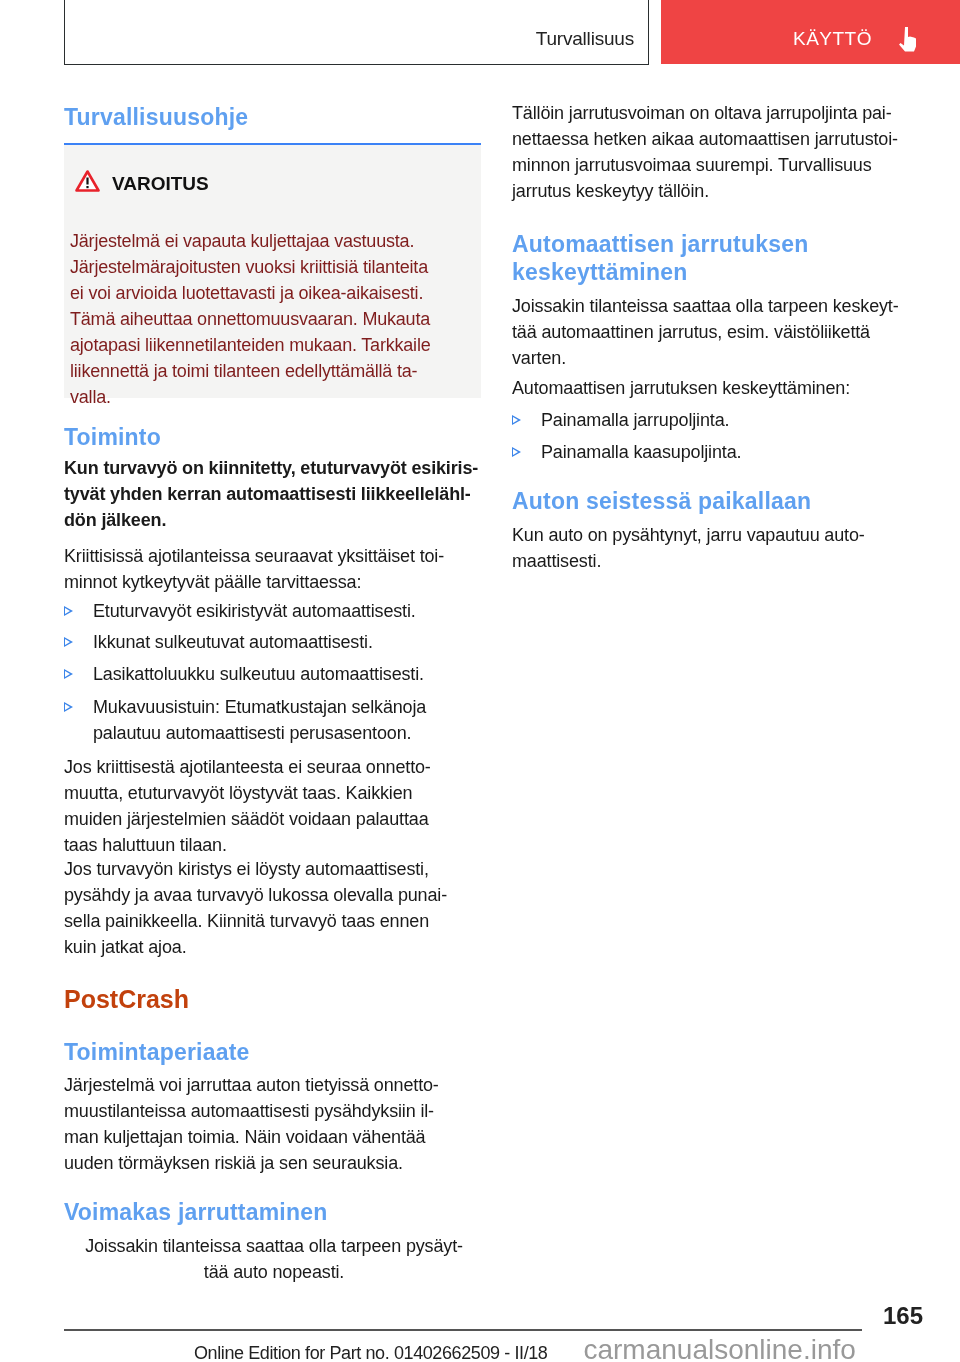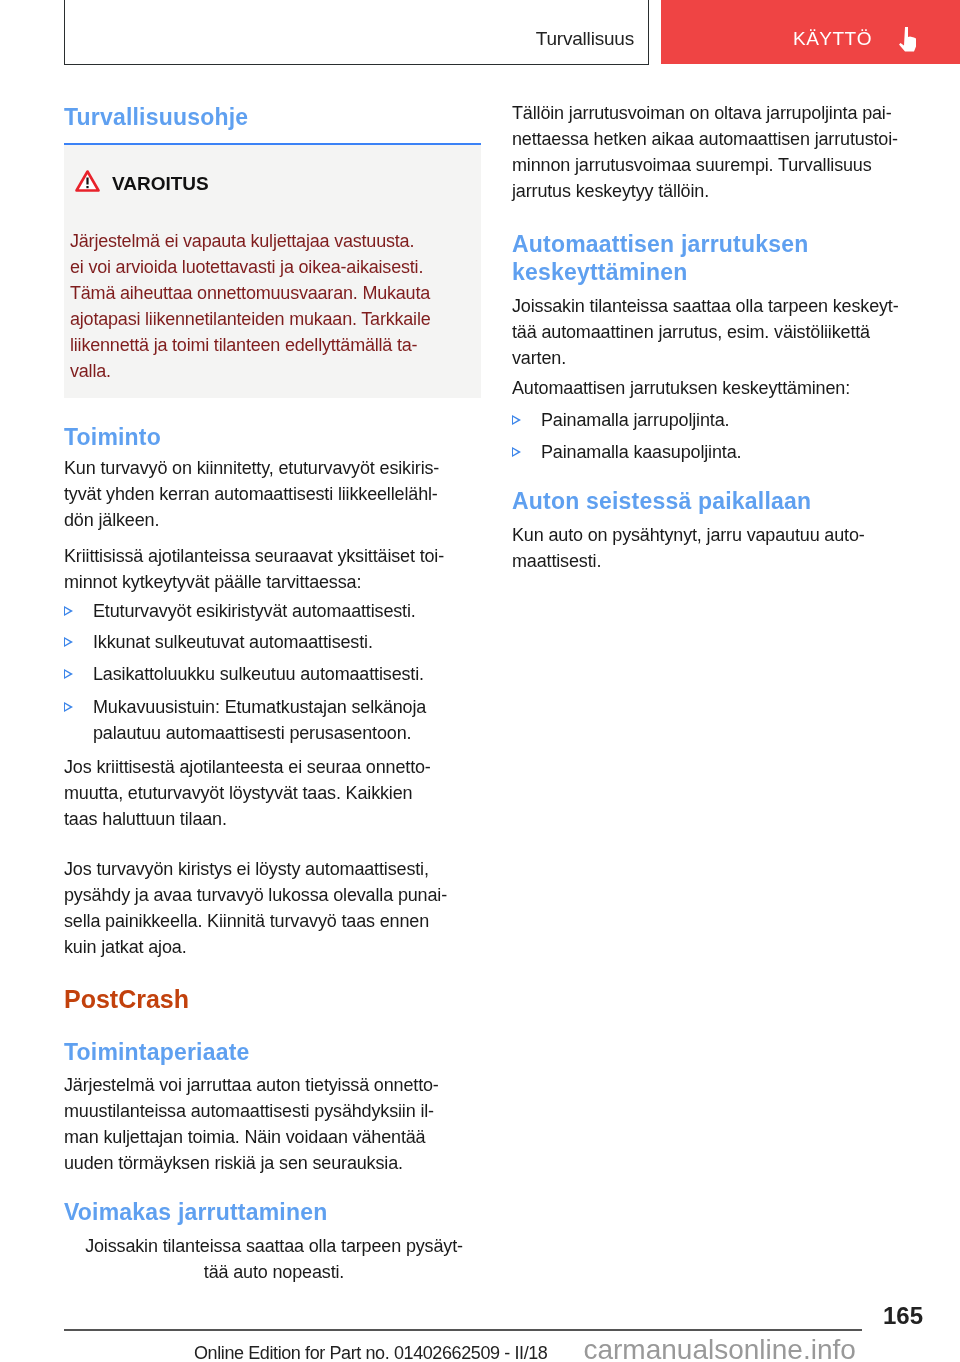--- a/index.html
+++ b/index.html
@@ -79,30 +79,31 @@
 
 <div class="warn-box">
   <svg class="warn-icon" viewBox="0 0 25 22">
     <path d="M12.5 1.5 L23.5 20.5 H1.5 Z" fill="#ffffff" stroke="#e8222b" stroke-width="2.6" stroke-linejoin="round"></path>
     <rect x="11.4" y="7.5" width="2.2" height="7" fill="#111"></rect>
     <rect x="11.4" y="16" width="2.2" height="2.2" fill="#111"></rect>
   </svg>
   <div class="warn-title">VAROITUS</div>
   <div class="warn-text">
     <div>Järjestelmä ei vapauta kuljettajaa vastuusta.</div>
+    <div>Järjestelmärajoitusten vuoksi kriittisiä tilanteita</div>
     <div>ei voi arvioida luotettavasti ja oikea-aikaisesti.</div>
     <div>Tämä aiheuttaa onnettomuusvaaran. Mukauta</div>
     <div>ajotapasi liikennetilanteiden mukaan. Tarkkaile</div>
     <div>liikennettä ja toimi tilanteen edellyttämällä ta-</div>
     <div>valla.</div>
   </div>
 </div>
 
 <div class="h2" style="left:64px; top:424px;">Toiminto</div>
-<div class="p" style="left:64px; top:455px; width:420px;">
+<div class="p" style="left:64px; top:455px; width:420px;font-weight:bold;">
   <div>Kun turvavyö on kiinnitetty, etuturvavyöt esikiris-</div>
   <div>tyvät yhden kerran automaattisesti liikkeellelähl-</div>
   <div>dön jälkeen.</div>
 </div>
 <div class="p" style="left:64px; top:543px; width:420px;">
   <div>Kriittisissä ajotilanteissa seuraavat yksittäiset toi-</div>
   <div>minnot kytkeytyvät päälle tarvittaessa:</div>
 </div>
 
 <div class="bullet" style="left:64px; top:598px;">
@@ -119,20 +120,21 @@
 </div>
 <div class="bullet" style="left:64px; top:694px;">
   <span class="tri"></span>
   <span class="txt">Mukavuusistuin: Etumatkustajan selkänoja</span>
   <span class="txt" style="top:26px;">palautuu automaattisesti perusasentoon.</span>
 </div>
 
 <div class="p" style="left:64px; top:754px; width:420px;">
   <div>Jos kriittisestä ajotilanteesta ei seuraa onnetto-</div>
   <div>muutta, etuturvavyöt löystyvät taas. Kaikkien</div>
+  <div>muiden järjestelmien säädöt voidaan palauttaa</div>
   <div>taas haluttuun tilaan.</div>
 </div>
 <div class="p" style="left:64px; top:856px; width:420px;">
   <div>Jos turvavyön kiristys ei löysty automaattisesti,</div>
   <div>pysähdy ja avaa turvavyö lukossa olevalla punai-</div>
   <div>sella painikkeella. Kiinnitä turvavyö taas ennen</div>
   <div>kuin jatkat ajoa.</div>
 </div>
 
 <div class="h1" style="left:64px; top:985px;">PostCrash</div>

